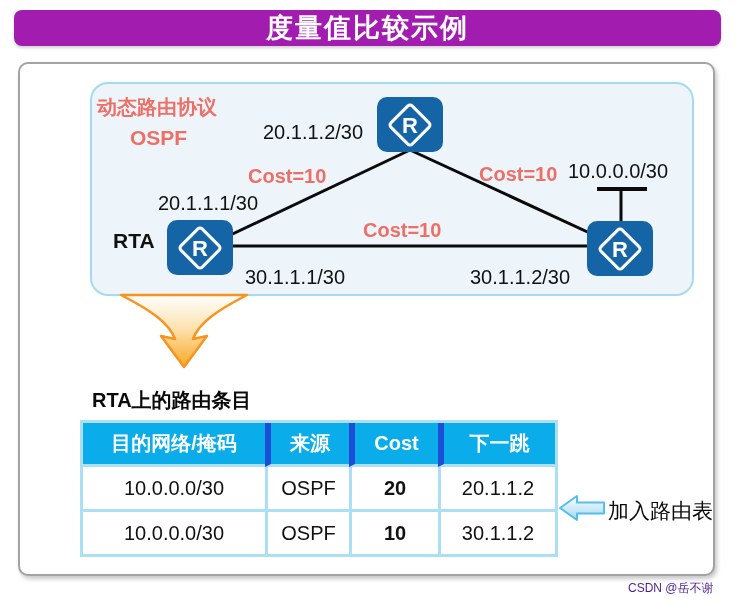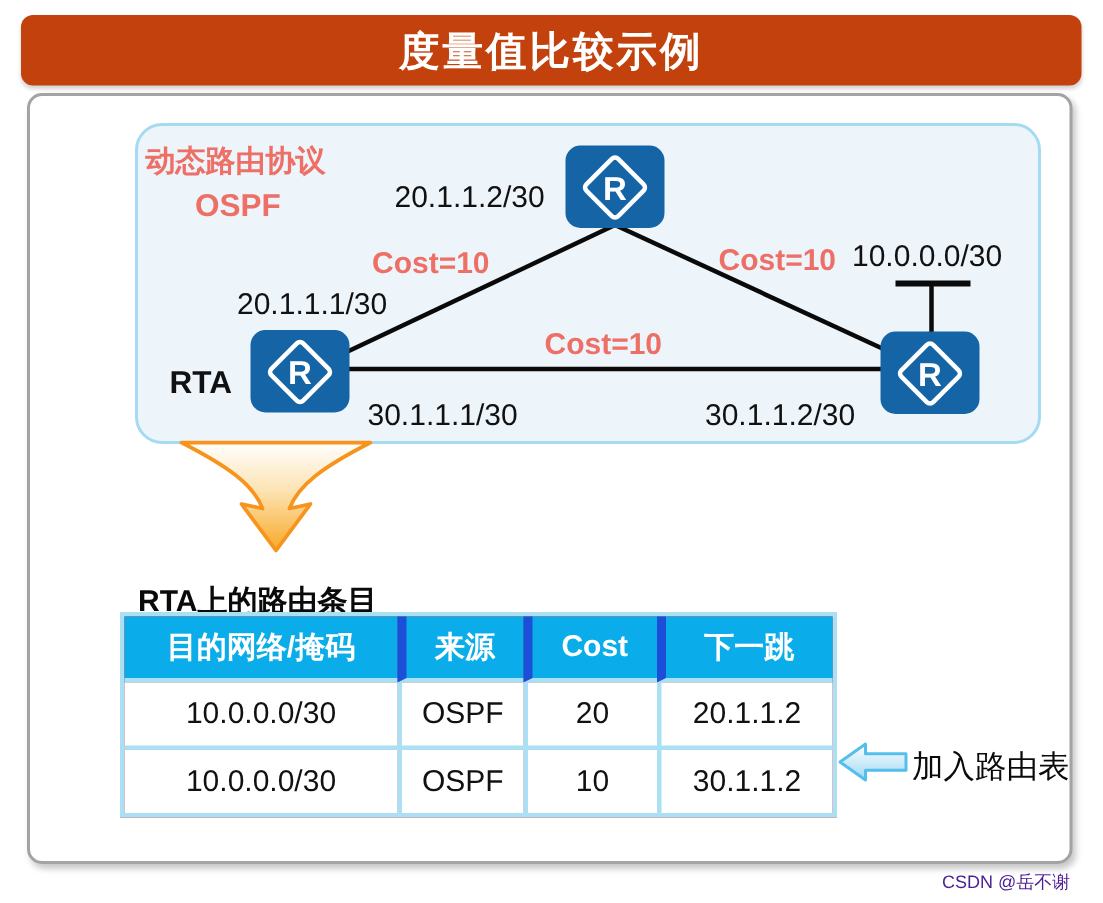--- a/index.html
+++ b/index.html
@@ -4,21 +4,21 @@
 <style>
   html,body{margin:0;padding:0;}
   body{
     width:735px;height:602px;position:relative;background:#ffffff;
     font-family:"Liberation Sans","DejaVu Sans",sans-serif;overflow:hidden;
   }
   .abs{position:absolute;}
 
   
   .title-bar{
-    left:14px;top:10px;width:707px;height:47px;background:#c2410c;border-radius:8px;
+    left:14px;top:10px;width:707px;height:36px;background:#a21caf;border-radius:8px;
     display:flex;align-items:center;justify-content:center;
     color:#ffffff;font-size:27px;font-weight:bold;letter-spacing:2px;
     box-shadow:0 2px 3px rgba(0,0,0,0.18);
   }
 
   
   .outer-card{
     left:18px;top:62px;width:697px;height:514px;background:#ffffff;
     border:2px solid #A3A3A3;border-radius:10px;box-sizing:border-box;
     box-shadow:2px 3px 4px rgba(0,0,0,0.22);
@@ -41,36 +41,36 @@
   .lbl.bold{font-weight:bold;}
   .salmon{color:#ED6F66;font-weight:bold;text-align:center;}
   .protocol1{left:97px;top:94px;font-size:20px;}
   .protocol2{left:130px;top:126px;font-size:21px;}
   .cost{font-size:20px;}
 
   .routing-heading{left:92px;top:387px;font-size:20px;font-weight:bold;color:#0a0a0a;}
 
   
   .route-table{
-    left:80px;top:408px;width:478px;border-collapse:separate;border-spacing:0;
-    border:3px solid #ABE0F4;table-layout:fixed;background:#b91c1c;
+    left:80px;top:420px;width:478px;border-collapse:separate;border-spacing:0;
+    border:3px solid #ABE0F4;table-layout:fixed;background:#0f766e;
   }
   .route-table th{
     background:#0AADE9;color:#ffffff;font-size:20px;font-weight:bold;
     height:41px;text-align:center;border-left:6px solid #1d4ed8;
     border-bottom:3px solid #ABE0F4;padding:0;
   }
   .route-table th:first-child{border-left:none;}
   .route-table td{
     background:#ffffff;color:#111111;font-size:20px;text-align:center;
     height:42px;border-left:3px solid #ABE0F4;border-bottom:3px solid #ABE0F4;padding:0;
   }
   .route-table td:first-child{border-left:none;}
   .route-table tr:last-child td{border-bottom:none;}
-  .route-table td.cost-val{font-weight:normal;}
+  .route-table td.cost-val{font-weight:bold;}
 
   .join-label{left:608px;top:497px;font-size:21px;color:#0a0a0a;white-space:nowrap;}
 
   .watermark{left:628px;top:580px;font-size:12px;color:#4c1d95;white-space:nowrap;}
 </style>
 </head>
 <body>
 
 <div class="abs title-bar">
   <span>度量值比较示例</span>
@@ -107,21 +107,21 @@
   </svg>
 </div>
 
 <div class="abs lbl salmon protocol1">动态路由协议</div>
 <div class="abs lbl salmon protocol2">OSPF</div>
 <div class="abs lbl" style="left:263px;top:121px;">20.1.1.2/30</div>
 <div class="abs lbl" style="left:158px;top:192px;">20.1.1.1/30</div>
 <div class="abs lbl" style="left:245px;top:266px;">30.1.1.1/30</div>
 <div class="abs lbl" style="left:470px;top:266px;">30.1.1.2/30</div>
 <div class="abs lbl" style="left:568px;top:160px;">10.0.0.0/30</div>
-<div class="abs lbl bold" style="left:113px;top:244px;font-size:21px;">RTA</div>
+<div class="abs lbl bold" style="left:113px;top:229px;font-size:21px;">RTA</div>
 <div class="abs lbl salmon cost" style="left:248px;top:165px;">Cost=10</div>
 <div class="abs lbl salmon cost" style="left:479px;top:163px;">Cost=10</div>
 <div class="abs lbl salmon cost" style="left:363px;top:219px;">Cost=10</div>
 
 <svg class="abs" style="left:118px;top:293px;" width="132" height="78" viewBox="0 0 132 78">
   <defs>
     <linearGradient id="og" x1="0" y1="0" x2="0" y2="1">
       <stop offset="0" stop-color="#FFFFFF"></stop>
       <stop offset="0.45" stop-color="#FCE3B2"></stop>
       <stop offset="1" stop-color="#F9A825"></stop>

